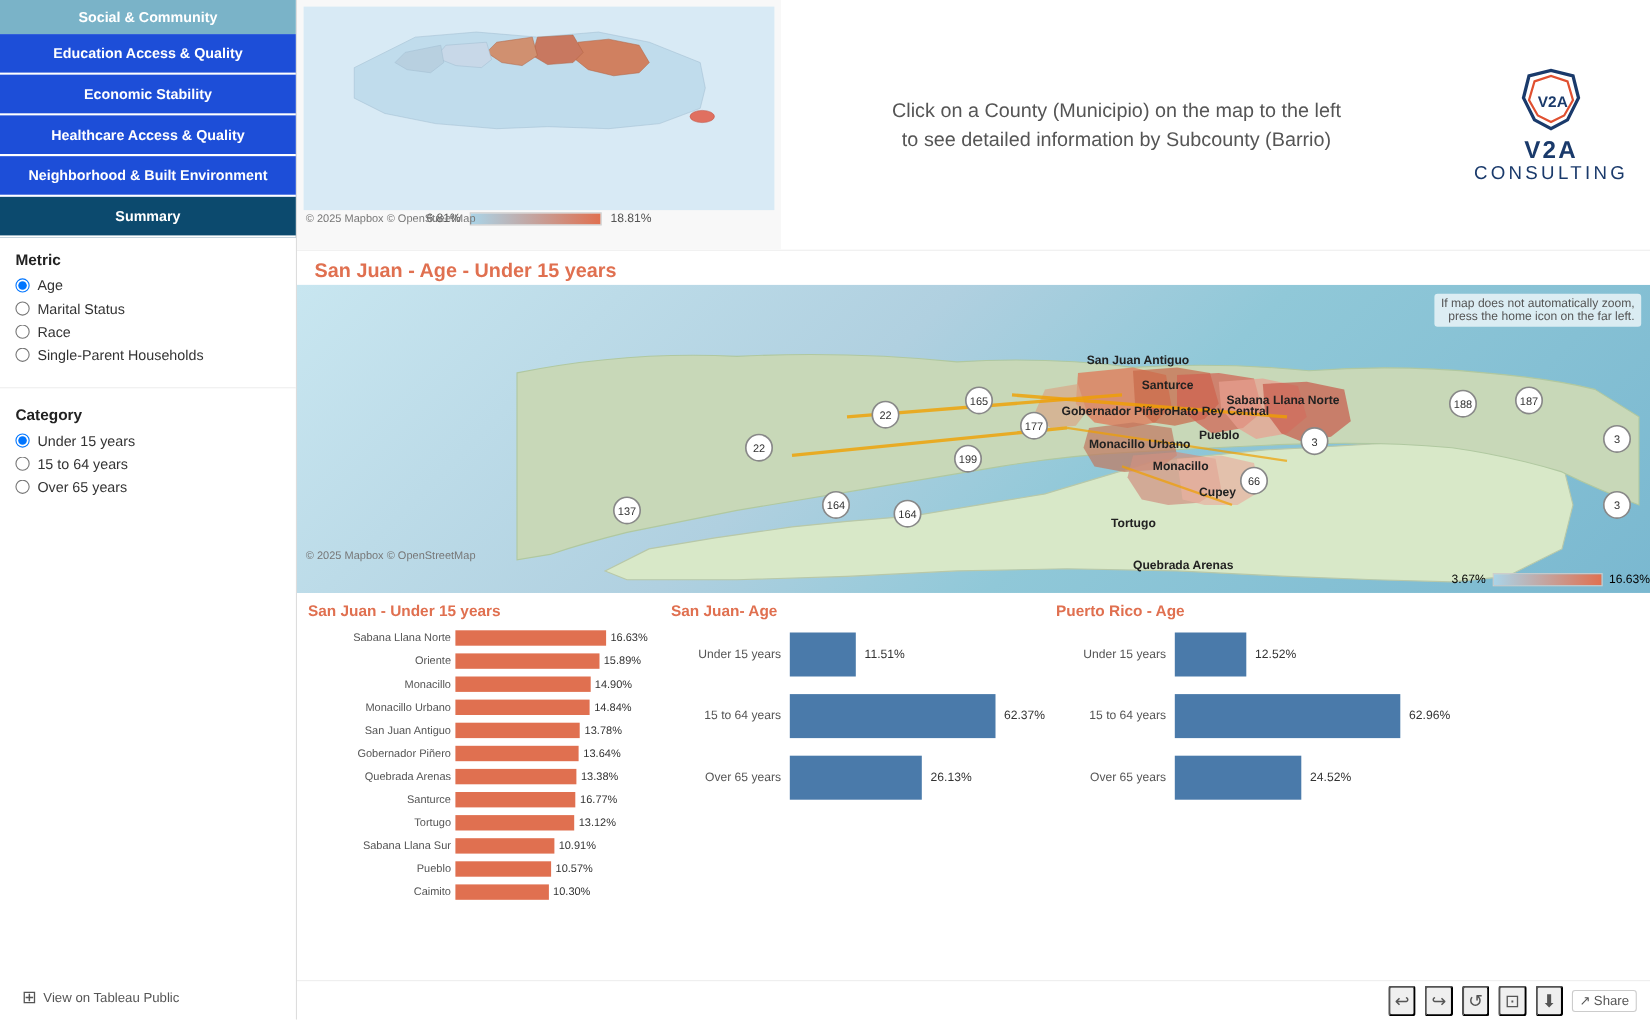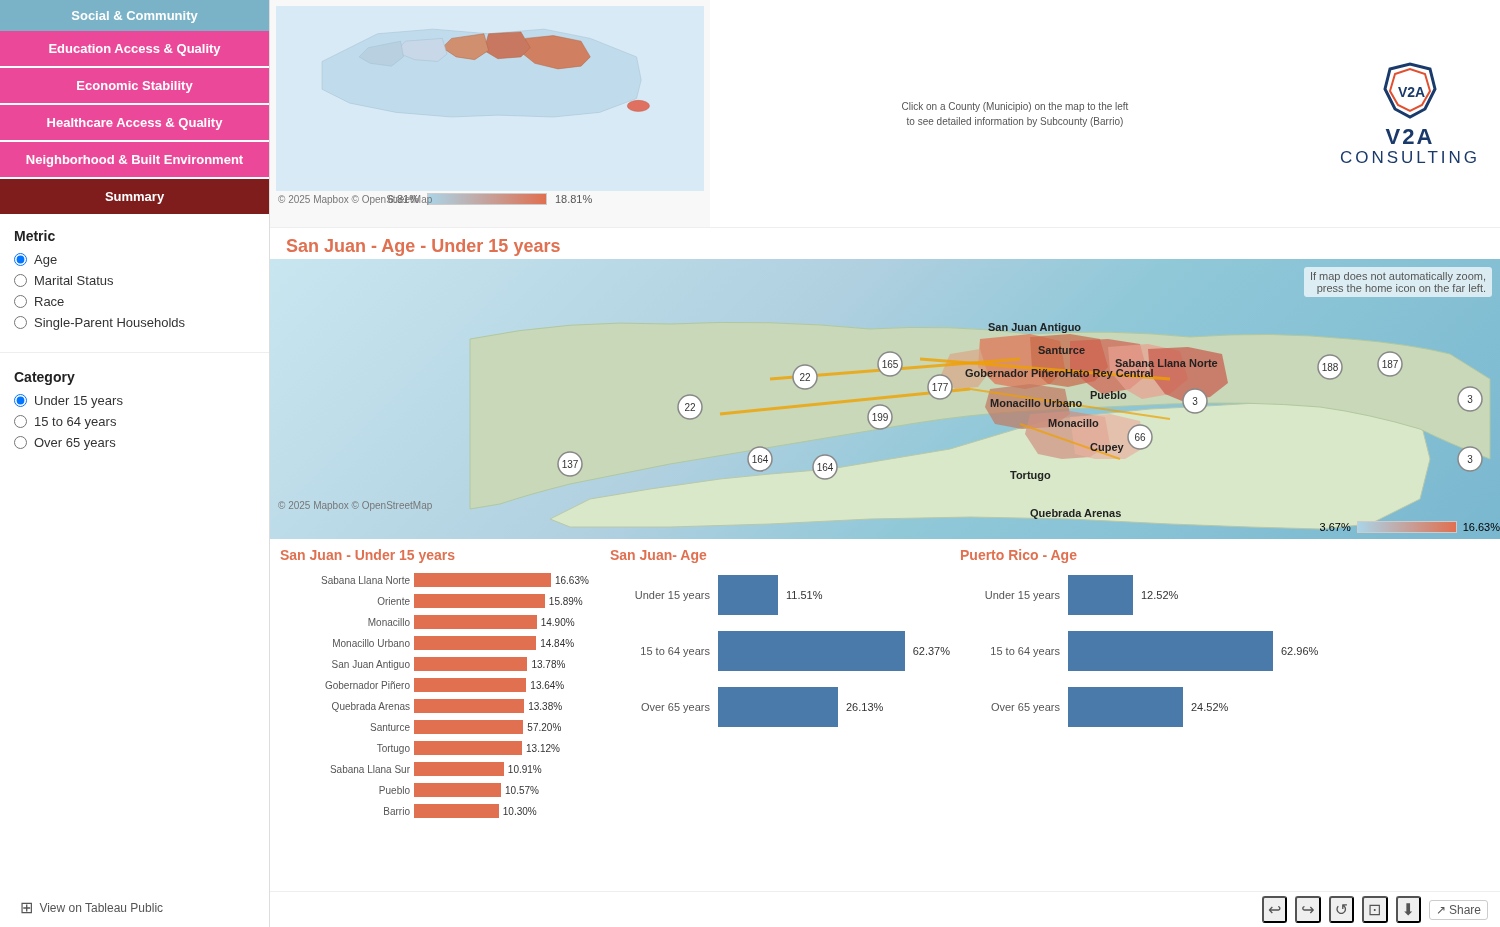--- a/index.html
+++ b/index.html
@@ -20,32 +20,32 @@
     .nav-section-header {
       background: #7ab3c8;
       color: #fff;
       text-align: center;
       padding: 8px 10px;
       font-size: 13px;
       font-weight: bold;
     }
 
     .nav-item {
-      background: #ec4899;
+      background: #1d4ed8;
       color: #fff;
       text-align: center;
       padding: 10px 10px;
       font-size: 13px;
       font-weight: bold;
       cursor: pointer;
       border-bottom: 2px solid #fff;
     }
 
     .nav-item-summary {
-      background: #7f1d1d;
+      background: #0c4a6e;
       color: #fff;
       text-align: center;
       padding: 10px 28px;
       font-size: 13px;
       font-weight: bold;
       cursor: pointer;
       border-bottom: 2px solid #fff;
     }
 
     .sidebar-section {
@@ -164,21 +164,21 @@
 
     .main-title {
       font-size: 26px;
       font-weight: bold;
       color: #2a6496;
       margin-bottom: 16px;
       text-align: center;
     }
 
     .main-subtitle {
-      font-size: 10px;
+      font-size: 18px;
       color: #555;
       text-align: center;
       line-height: 1.5;
     }
 
     
     #logo-area {
       width: 180px;
       min-width: 180px;
       display: flex;
@@ -634,39 +634,39 @@
             <div class="bar-value">13.64%</div>
           </div>
           <div class="bar-row">
             <div class="bar-label">Quebrada Arenas</div>
             <div class="bar-fill" style="width: 110.188px;"></div>
             <div class="bar-value">13.38%</div>
           </div>
           <div class="bar-row">
             <div class="bar-label">Santurce</div>
             <div class="bar-fill" style="width: 109.365px;"></div>
-            <div class="bar-value">57.20%</div>
+            <div class="bar-value">16.77%</div>
           </div>
           <div class="bar-row">
             <div class="bar-label">Tortugo</div>
             <div class="bar-fill" style="width: 108.047px;"></div>
             <div class="bar-value">13.12%</div>
           </div>
           <div class="bar-row">
             <div class="bar-label">Sabana Llana Sur</div>
             <div class="bar-fill" style="width: 89.8471px;"></div>
             <div class="bar-value">10.91%</div>
           </div>
           <div class="bar-row">
             <div class="bar-label">Pueblo</div>
             <div class="bar-fill" style="width: 87.0471px;"></div>
             <div class="bar-value">10.57%</div>
           </div>
           <div class="bar-row">
-            <div class="bar-label">Barrio</div>
+            <div class="bar-label">Caimito</div>
             <div class="bar-fill" style="width: 84.8235px;"></div>
             <div class="bar-value">10.30%</div>
           </div>
         </div>
     </div>
 
     <div class="chart-panel" style="max-width:340px;">
       <div class="chart-title">San Juan- Age</div>
       <div class="vbar-chart" id="sanjuanAgeChart">
           <div class="vbar-row">

